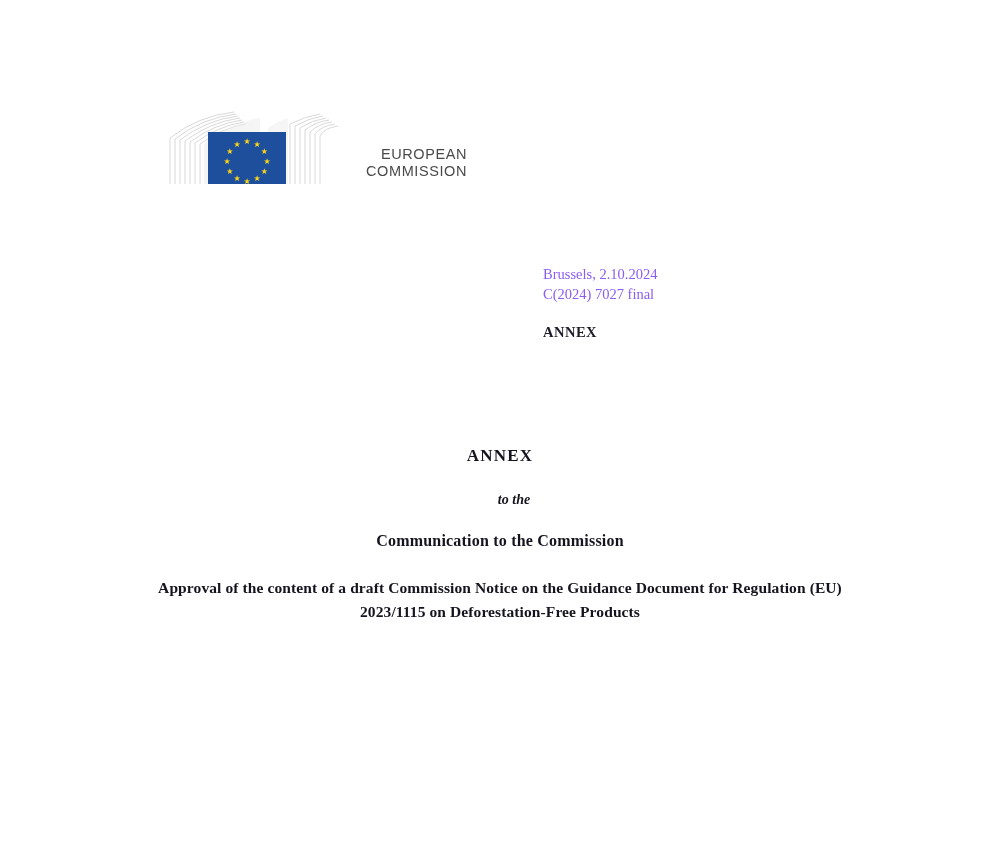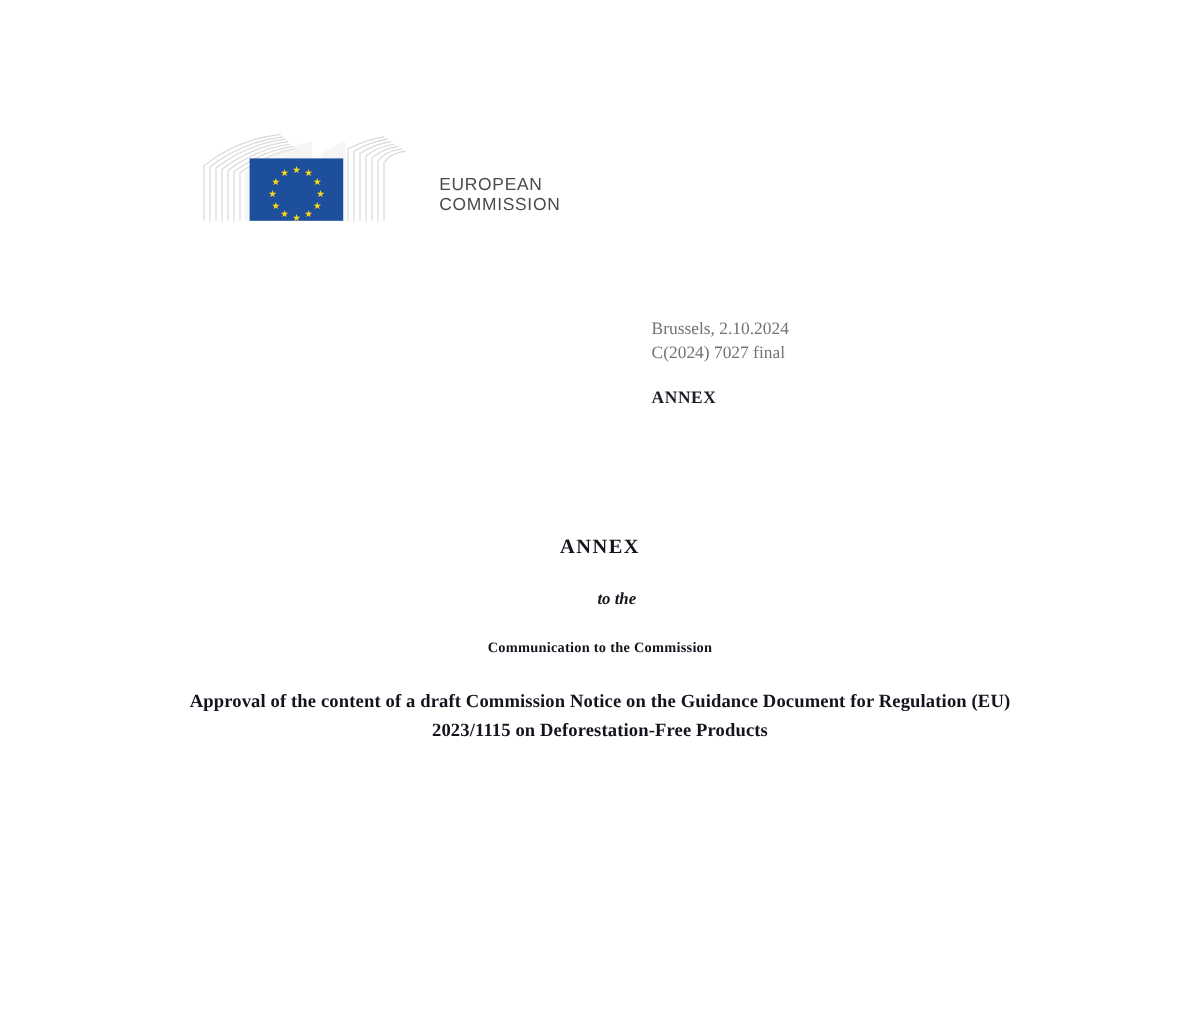--- a/index.html
+++ b/index.html
@@ -74,30 +74,30 @@
   .emblem-text {
     position: absolute;
     left: 198px;
     top: 38px;
     font-family: "Liberation Sans", sans-serif;
     font-size: 14.5px;
     letter-spacing: 0.6px;
     color: #4a4a4a;
     line-height: 17px;
   }
-  .emblem-text div { white-space: nowrap; }
+  .emblem-text div { white-space: nowrap; text-align: right; }
 
   
   .date-block {
     position: absolute;
     left: 543px;
     top: 264px;
     font-size: 14.5px;
     line-height: 20px;
-    color: #737373;
+    color: #8b5cf6;
     font-family: "Liberation Serif", serif;
   }
   .date-block .line { white-space: nowrap; }
   .annex-small {
     position: absolute;
     left: 543px;
     top: 324px;
     font-size: 14.5px;
     font-weight: bold;
     letter-spacing: 0.5px;
@@ -121,21 +121,21 @@
   .t-tothe {
     margin-top: 26px;
     font-size: 14px;
     font-style: italic;
     font-weight: bold;
     color: #14141e;
     margin-left: 28px;
   }
   .t-comm {
     margin-top: 24px;
-    font-size: 12px;
+    font-size: 16px;
     font-weight: bold;
     color: #14141e;
     letter-spacing: 0.2px;
   }
   .t-subject {
     margin-top: 26px;
     font-size: 15.5px;
     font-weight: bold;
     color: #14141e;
     line-height: 24px;

